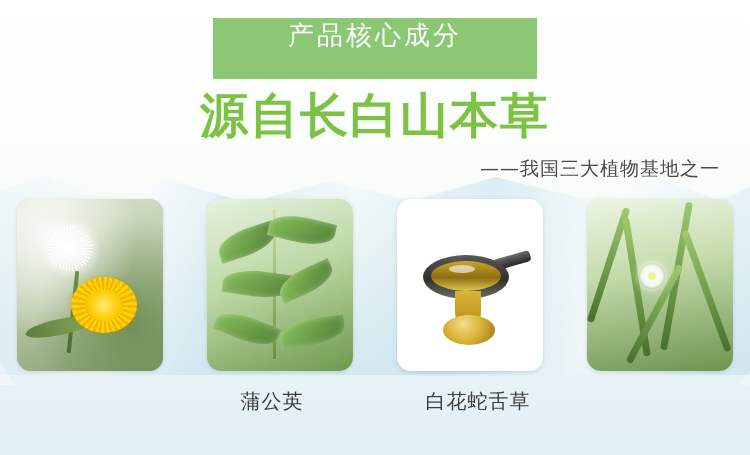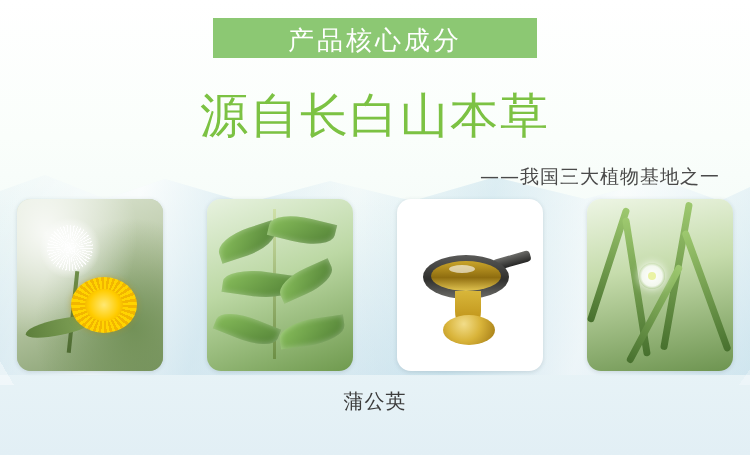--- a/index.html
+++ b/index.html
@@ -28,40 +28,39 @@
   .ice-shards{
     position:absolute;left:0;right:0;top:170px;height:215px;
     background:
       linear-gradient(60deg,rgba(255,255,255,.55) 0 12px,rgba(255,255,255,0) 12px 46px),
       linear-gradient(-55deg,rgba(255,255,255,.35) 0 9px,rgba(255,255,255,0) 9px 52px);
     opacity:.7;
   }
 
   
   .banner{
-    position:absolute;left:213px;top:18px;width:324px;height:40px;
+    position:absolute;left:213px;top:18px;width:324px;height:61px;
     background:#8cc873;
-    display:flex;align-items:flex-end;justify-content:center;
+    display:flex;align-items:flex-start;justify-content:center;
   }
   .banner-text{
     color:#ffffff;font-size:26px;letter-spacing:3px;font-weight:400;
     font-family:"DejaVu Sans","Liberation Sans",sans-serif;
   }
 
   .headline{
     position:absolute;left:0;right:0;top:84px;text-align:center;
-    color:#7cc243;font-size:48px;font-weight:400;letter-spacing:2px;
+    color:#7cc243;font-size:48px;font-weight:700;letter-spacing:2px;
     font-family:"DejaVu Sans","Liberation Sans",sans-serif;
     text-shadow:0 1px 0 rgba(255,255,255,.8);
   }
   .subline{
     position:absolute;right:30px;top:156px;
     color:#4a4a4a;font-size:19px;letter-spacing:1px;
     font-family:"DejaVu Sans","Liberation Sans",sans-serif;
-    margin-top:8px;
   }
 
   .cards{
     position:absolute;left:0;top:199px;width:750px;height:180px;
     display:flex;justify-content:center;gap:44px;
   }
   .card{
     position:relative;width:146px;height:172px;border-radius:14px;
     overflow:hidden;background:#ffffff;
     box-shadow:0 1px 4px rgba(60,90,100,.18);
@@ -234,15 +233,16 @@
       <div class="blade b3"></div>
       <div class="blade b4"></div>
       <div class="blade b5"></div>
       <div class="bloom"></div>
     </div>
 
   </div>
 
   <div class="labels">
     <div class="label">蒲公英</div>
+    <div class="label">白花蛇舌草</div>
   </div>
 
 </div>
 
 </body></html>

